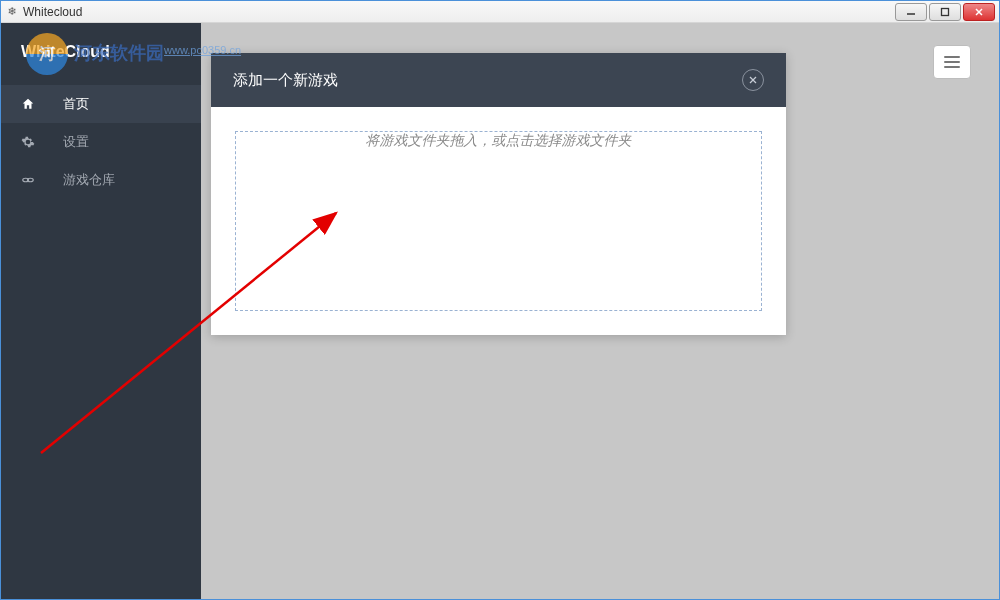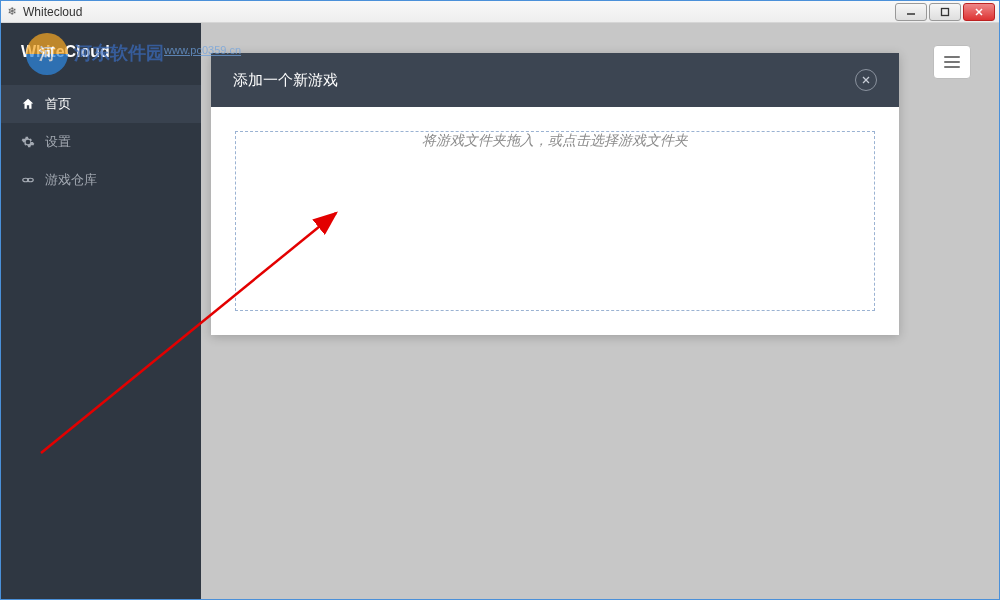--- a/index.html
+++ b/index.html
@@ -81,21 +81,21 @@
       padding: 16px 20px 24px;
       color: #fff;
     }
     .nav-item {
       display: flex;
       align-items: center;
       padding: 10px 20px;
       font-size: 13px;
       color: #a3a9b2;
       cursor: pointer;
-      gap: 10px;
+      gap: 28px;
     }
     .nav-item.active {
       background: #39424f;
       color: #fff;
     }
     .nav-icon {
       width: 14px;
       display: inline-flex;
       align-items: center;
       justify-content: center;
@@ -125,21 +125,21 @@
       display: block;
       width: 16px;
       height: 2px;
       background: #777;
       border-radius: 1px;
     }
     .modal {
       position: absolute;
       left: 210px;
       top: 30px;
-      width: 688px;
+      width: 575px;
       background: #fff;
       box-shadow: 0 2px 10px rgba(0,0,0,0.2);
       font-family: Liberation Serif, serif;
     }
     .modal-header {
       background: #3c4552;
       color: #fff;
       display: flex;
       align-items: center;
       padding: 16px 22px;

